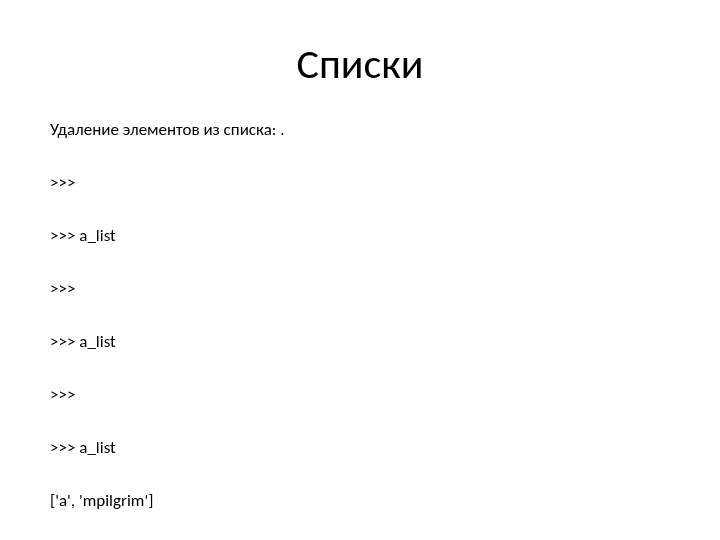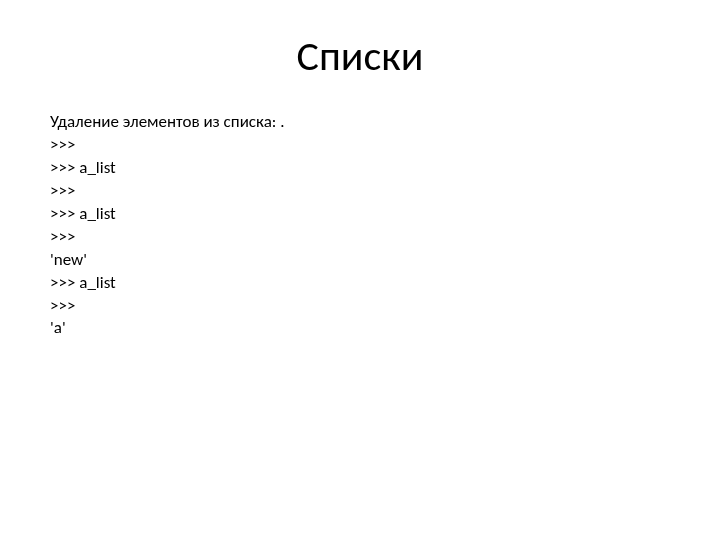--- a/index.html
+++ b/index.html
@@ -11,49 +11,50 @@
       width: 720px;
       height: 540px;
       background: #ffffff;
       font-family: Calibri, Arial, sans-serif;
       color: #000000;
       overflow: hidden;
     }
     .slide {
       width: 100%;
       height: 100%;
-      padding: 20px 50px;
+      padding: 28px 50px;
       border-radius: 6px;
     }
     .title {
       text-align: center;
       font-size: 42px;
       font-weight: 400;
       margin-top: 10px;
       margin-bottom: 30px;
     }
     .content {
       font-size: 17px;
       line-height: 1.35;
       font-weight: 400;
     }
     .content-line {
       display: block;
+      margin-top: 30px;
     }
   </style>
 </head>
 <body>
 
 <div class="slide">
   <h1 class="title">Списки</h1>
   <div class="content">
     <span class="content-line">Удаление элементов из списка: .</span>
     <span class="content-line">&gt;&gt;&gt;</span>
     <span class="content-line">&gt;&gt;&gt; a_list</span>
     <span class="content-line">&gt;&gt;&gt;</span>
     <span class="content-line">&gt;&gt;&gt; a_list</span>
     <span class="content-line">&gt;&gt;&gt;</span>
-    <span class="content-line">'new'</span>
     <span class="content-line">&gt;&gt;&gt; a_list</span>
+    <span class="content-line">['a', 'mpilgrim']</span>
     <span class="content-line">&gt;&gt;&gt;</span>
     <span class="content-line">'a'</span>
   </div>
 </div>
 
 </body></html>

